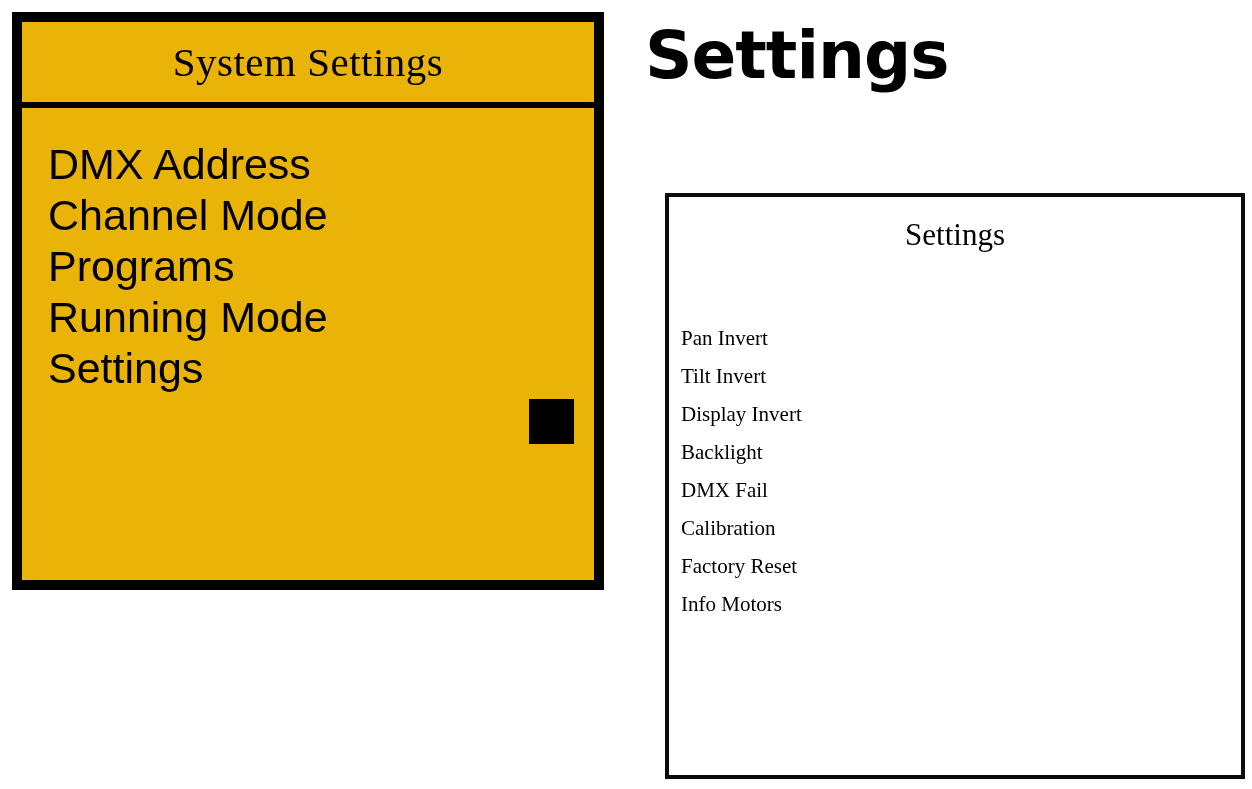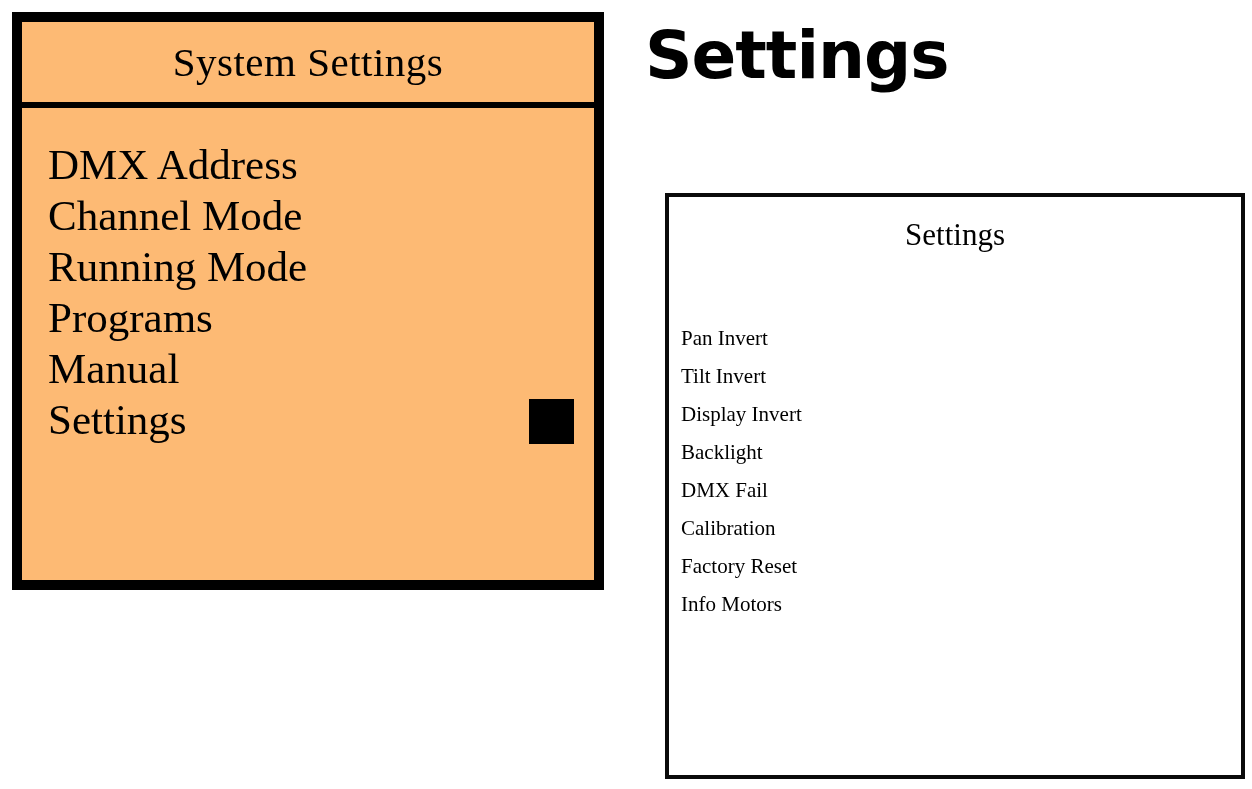--- a/index.html
+++ b/index.html
@@ -18,21 +18,21 @@
 
   
   #lcd-panel {
     position: absolute;
     left: 12px;
     top: 12px;
     width: 592px;
     height: 578px;
     box-sizing: border-box;
     border: 10px solid #000000;
-    background: #fdba74;
+    background: #eab308;
   }
   #lcd-titlebar {
     position: absolute;
     left: 0;
     top: 0;
     right: 0;
     height: 86px;
     box-sizing: border-box;
     border-bottom: 6px solid #000000;
     display: flex;
@@ -47,21 +47,21 @@
     color: #000000;
     white-space: nowrap;
   }
   #lcd-list {
     position: absolute;
     left: 26px;
     top: 117px;
     right: 0;
   }
   #lcd-list .lcd-item {
-    font-family: Liberation Serif, serif;
+    font-family: Liberation Sans, sans-serif;
     font-size: 43px;
     line-height: 51px;
     height: 51px;
     color: #000000;
     white-space: nowrap;
   }
   #lcd-cursor {
     position: absolute;
     left: 507px;
     top: 377px;
@@ -125,23 +125,22 @@
 
 <div id="lcd-panel">
 
   <div id="lcd-titlebar">
     <div id="lcd-title">System Settings</div>
   </div>
 
   <div id="lcd-list">
     <div class="lcd-item">DMX Address</div>
     <div class="lcd-item">Channel Mode</div>
+    <div class="lcd-item">Programs</div>
     <div class="lcd-item">Running Mode</div>
-    <div class="lcd-item">Programs</div>
-    <div class="lcd-item">Manual</div>
     <div class="lcd-item">Settings</div>
   </div>
 
   <div id="lcd-cursor"></div>
 </div>
 
 <div id="section-heading">Settings</div>
 
 <div id="settings-panel">
 

